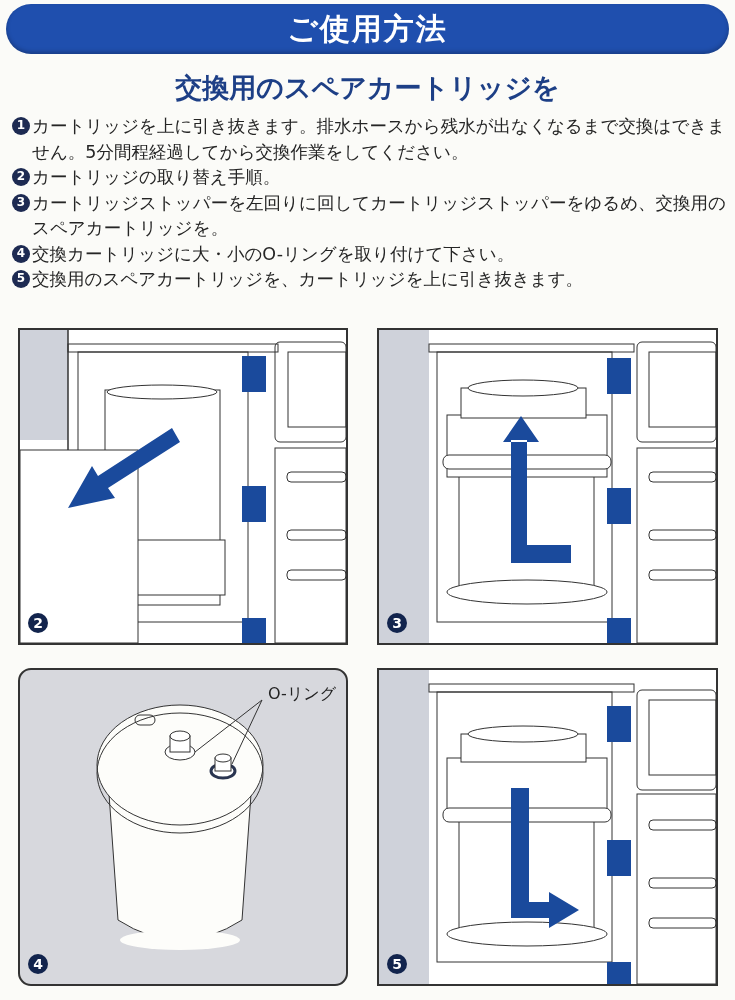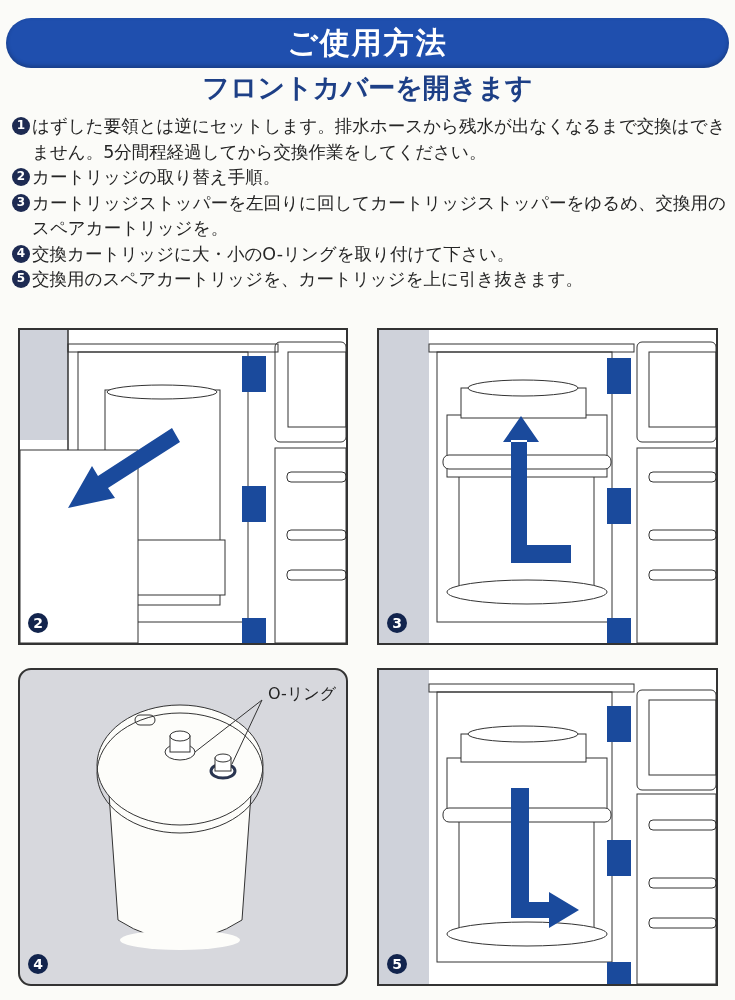--- a/index.html
+++ b/index.html
@@ -1,17 +1,17 @@
 <!DOCTYPE html>
 <html><head>
 <meta charset="utf-8">
 <style>
   html,body{margin:0;padding:0;}
   body{width:735px;height:1000px;background:#fbfbf8;font-family:"DejaVu Sans",sans-serif;color:#222;position:relative;overflow:hidden;}
-  .banner{position:absolute;left:6px;top:4px;width:723px;height:50px;background:#1f4fae;border-radius:25px;display:flex;align-items:center;justify-content:center;box-shadow:inset 0 -2px 4px rgba(0,0,0,0.25);margin-top:14px;}
+  .banner{position:absolute;left:6px;top:4px;width:723px;height:50px;background:#1f4fae;border-radius:25px;display:flex;align-items:center;justify-content:center;box-shadow:inset 0 -2px 4px rgba(0,0,0,0.25);}
   .banner span{color:#fff;font-weight:bold;font-size:30px;letter-spacing:2px;}
   .subtitle{position:absolute;left:0;width:735px;top:70px;text-align:center;font-weight:bold;font-size:27px;color:#1d3f86;}
   .steps{position:absolute;left:12px;top:114px;width:715px;font-size:17.5px;line-height:25.5px;color:#252525;}
   .step{display:flex;}
   .num{flex:0 0 22px;display:inline-flex;align-items:center;justify-content:center;width:18px;height:18px;margin-top:3px;margin-right:2px;border-radius:50%;background:#1d2a52;color:#fff;font-size:12px;font-weight:bold;max-width:18px;}
   .txt{flex:1;}
   .panel{position:absolute;border:2px solid #333;background:#fff;overflow:hidden;}
   .p2{left:18px;top:328px;width:326px;height:313px;}
   .p3{left:377px;top:328px;width:337px;height:313px;}
   .p4{left:18px;top:668px;width:326px;height:314px;background:#d7d8dd;border-radius:13px;}
@@ -20,26 +20,26 @@
   .oring{position:absolute;right:10px;top:14px;font-size:16px;color:#222;}
   svg{position:absolute;left:0;top:0;}
 </style>
 </head>
 <body>
 
 <div class="banner">
   <span>ご使用方法</span>
 </div>
 
-<div class="subtitle">フロントカバーを開きます</div>
+<div class="subtitle">交換用のスペアカートリッジを</div>
 
 <div class="steps">
   <div class="step">
     <span class="num">1</span>
-    <span class="txt">はずした要領とは逆にセットします。排水ホースから残水が出なくなるまで交換はできません。5分間程経過してから交換作業をしてください。</span>
+    <span class="txt">カートリッジを上に引き抜きます。排水ホースから残水が出なくなるまで交換はできません。5分間程経過してから交換作業をしてください。</span>
   </div>
   <div class="step">
     <span class="num">2</span>
     <span class="txt">カートリッジの取り替え手順。</span>
   </div>
   <div class="step">
     <span class="num">3</span>
     <span class="txt">カートリッジストッパーを左回りに回してカートリッジストッパーをゆるめ、交換用のスペアカートリッジを。</span>
   </div>
   <div class="step">

